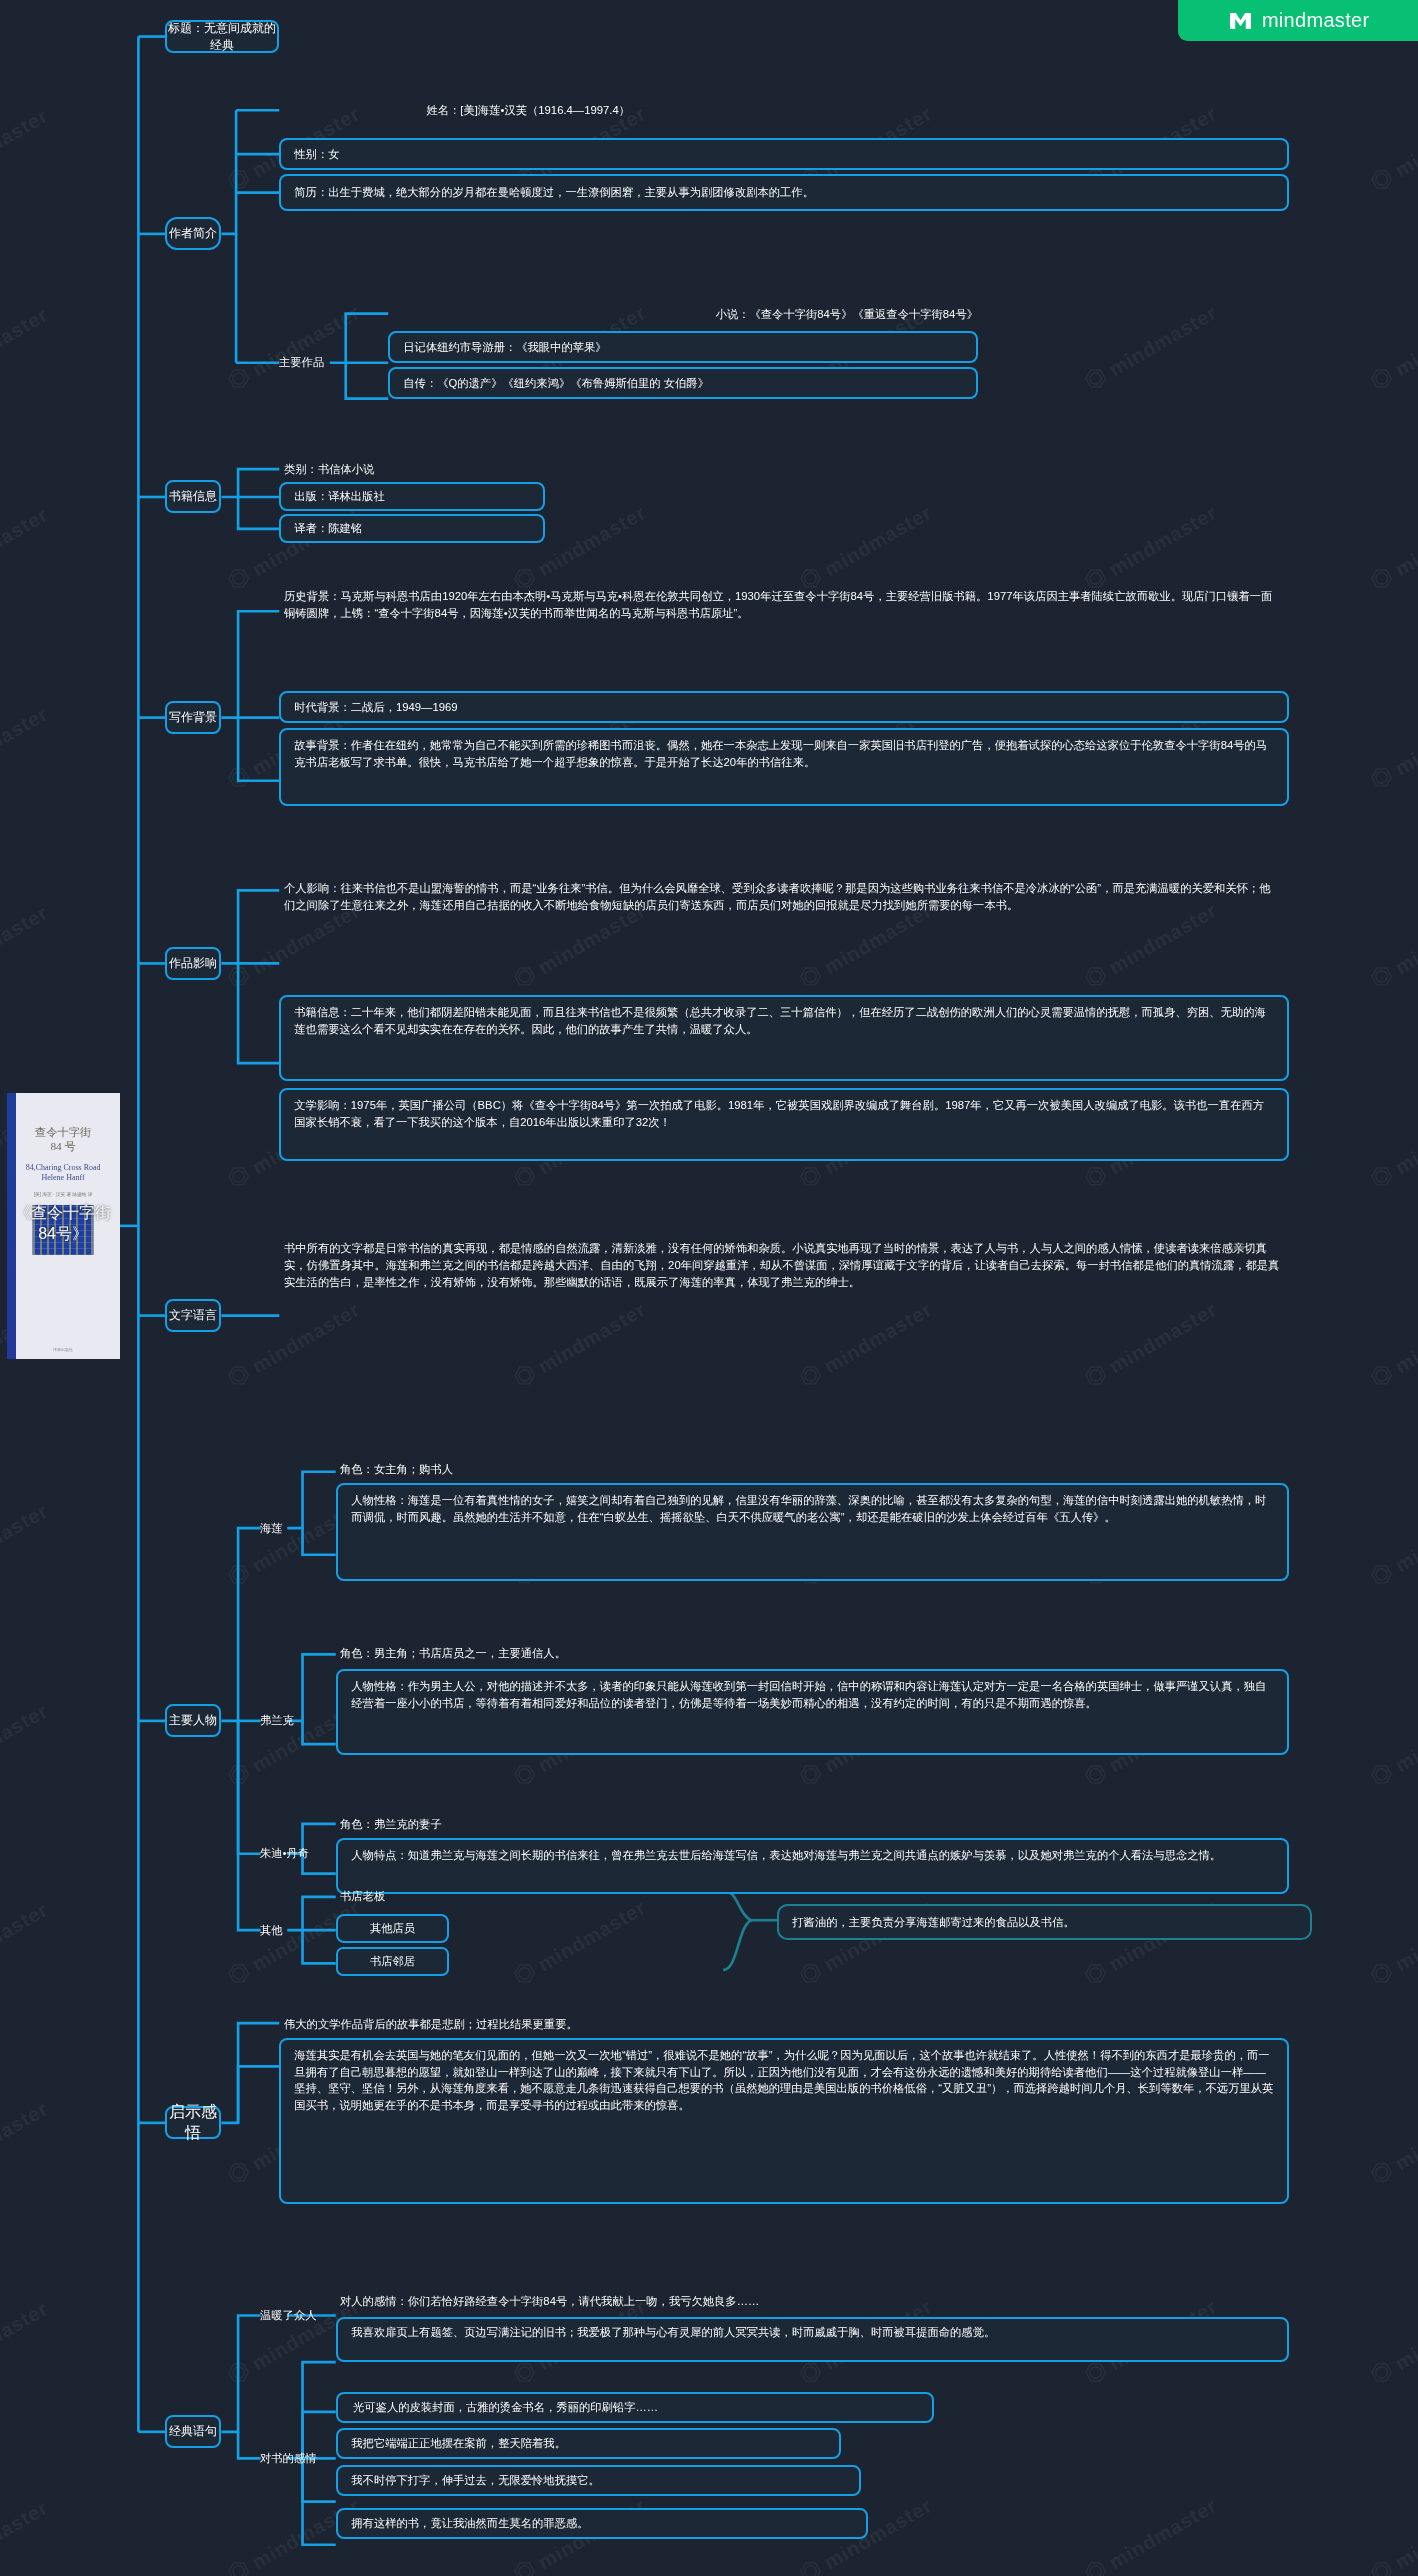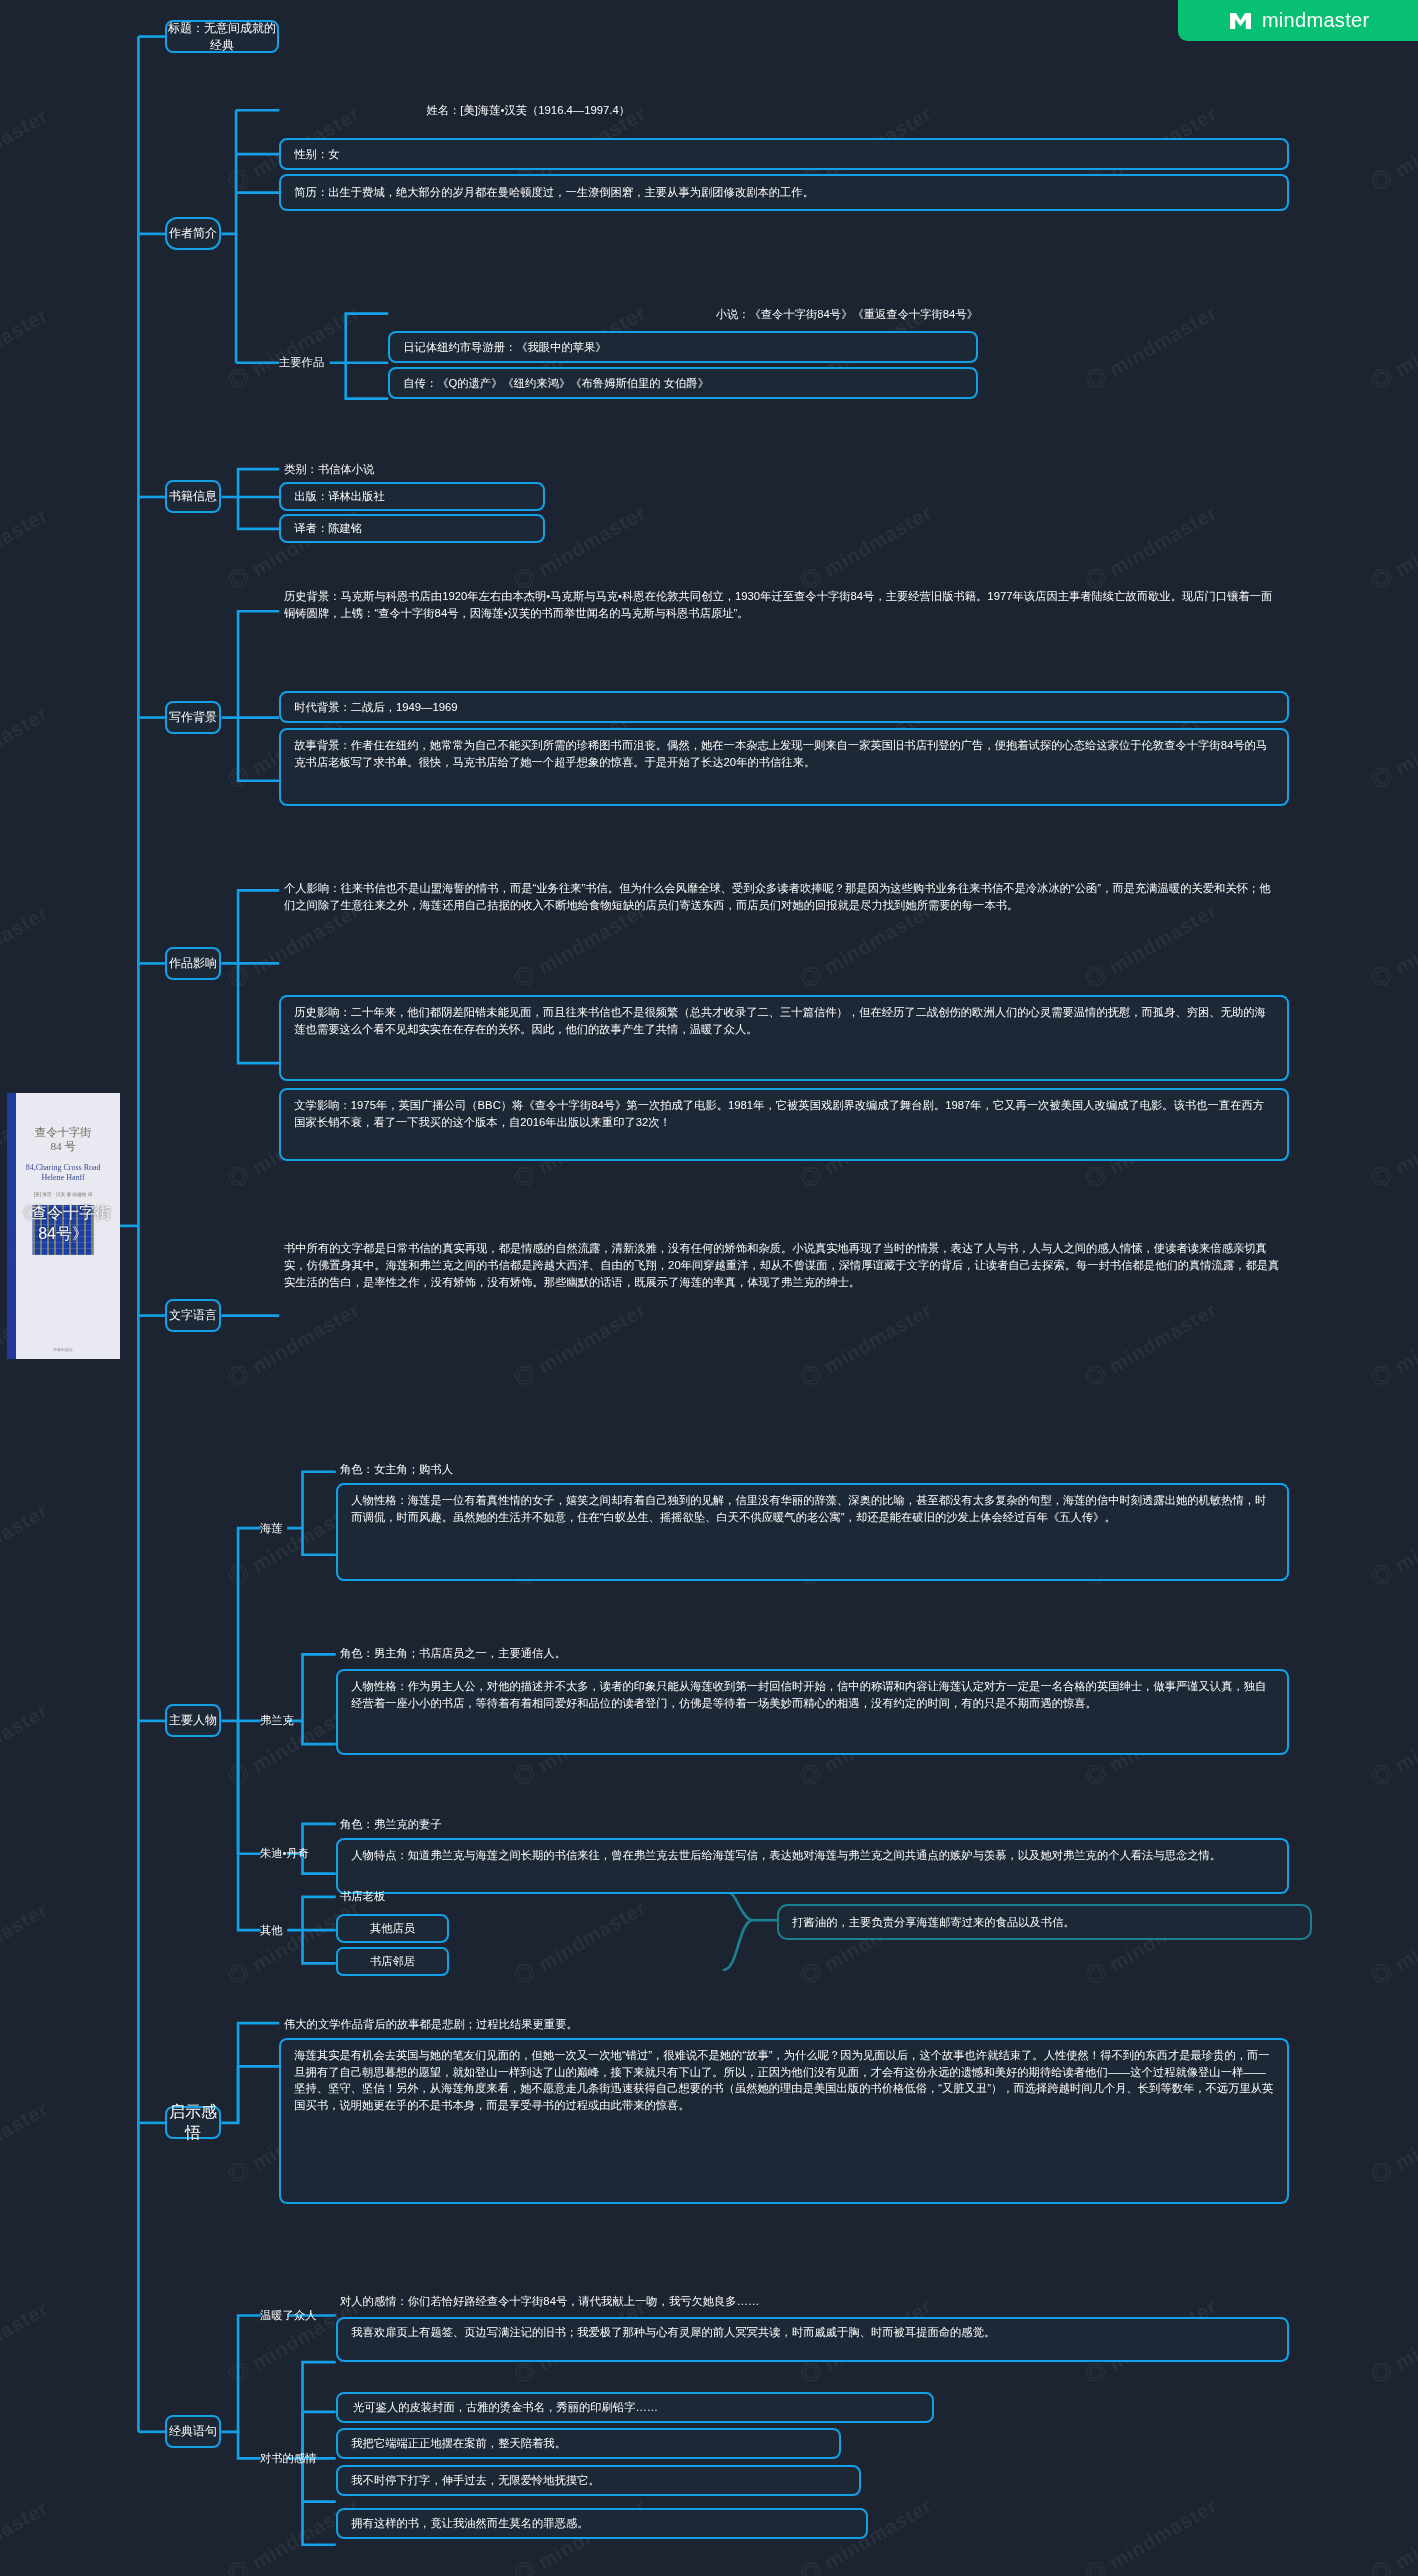--- a/index.html
+++ b/index.html
@@ -308,21 +308,21 @@
     <span>故事背景：作者住在纽约，她常常为自己不能买到所需的珍稀图书而沮丧。偶然，她在一本杂志上发现一则来自一家英国旧书店刊登的广告，便抱着试探的心态给这家位于伦敦查令十字街84号的马克书店老板写了求书单。很快，马克书店给了她一个超乎想象的惊喜。于是开始了长达20年的书信往来。</span>
   </div>
 
   <div class="node boxed" style="left:165px;top:947px;width:56px;height:33px;font-size:12px;">
     <span>作品影响</span>
   </div>
   <div class="node plain txt" style="left:284px;top:877px;width:997px;height:98px;font-size:11.3px;display:block;padding-top:2.7px;">
     <span>个人影响：往来书信也不是山盟海誓的情书，而是“业务往来”书信。但为什么会风靡全球、受到众多读者吹捧呢？那是因为这些购书业务往来书信不是冷冰冰的“公函”，而是充满温暖的关爱和关怀；他们之间除了生意往来之外，海莲还用自己拮据的收入不断地给食物短缺的店员们寄送东西，而店员们对她的回报就是尽力找到她所需要的每一本书。</span>
   </div>
   <div class="node boxed txt" style="left:279px;top:995px;width:1010px;height:86px;font-size:11.3px;display:block;padding:6.6px 13.3px;text-align:left;">
-    <span>历史影响：二十年来，他们都阴差阳错未能见面，而且往来书信也不是很频繁（总共才收录了二、三十篇信件），但在经历了二战创伤的欧洲人们的心灵需要温情的抚慰，而孤身、穷困、无助的海莲也需要这么个看不见却实实在在存在的关怀。因此，他们的故事产生了共情，温暖了众人。</span>
+    <span>书籍信息：二十年来，他们都阴差阳错未能见面，而且往来书信也不是很频繁（总共才收录了二、三十篇信件），但在经历了二战创伤的欧洲人们的心灵需要温情的抚慰，而孤身、穷困、无助的海莲也需要这么个看不见却实实在在存在的关怀。因此，他们的故事产生了共情，温暖了众人。</span>
   </div>
   <div class="node boxed txt" style="left:279px;top:1088px;width:1010px;height:73px;font-size:11.3px;display:block;padding:6.6px 13.3px;text-align:left;">
     <span>文学影响：1975年，英国广播公司（BBC）将《查令十字街84号》第一次拍成了电影。1981年，它被英国戏剧界改编成了舞台剧。1987年，它又再一次被美国人改编成了电影。该书也一直在西方国家长销不衰，看了一下我买的这个版本，自2016年出版以来重印了32次！</span>
   </div>
 
   <div class="node boxed" style="left:165px;top:1299px;width:56px;height:33px;font-size:12px;">
     <span>文字语言</span>
   </div>
   <div class="node plain txt" style="left:284px;top:1237px;width:997px;height:153px;font-size:11.3px;display:block;padding-top:2.7px;">
     <span>书中所有的文字都是日常书信的真实再现，都是情感的自然流露，清新淡雅，没有任何的矫饰和杂质。小说真实地再现了当时的情景，表达了人与书，人与人之间的感人情愫，使读者读来倍感亲切真实，仿佛置身其中。海莲和弗兰克之间的书信都是跨越大西洋、自由的飞翔，20年间穿越重洋，却从不曾谋面，深情厚谊藏于文字的背后，让读者自己去探索。每一封书信都是他们的真情流露，都是真实生活的告白，是率性之作，没有矫饰，没有矫饰。那些幽默的话语，既展示了海莲的率真，体现了弗兰克的绅士。</span>

